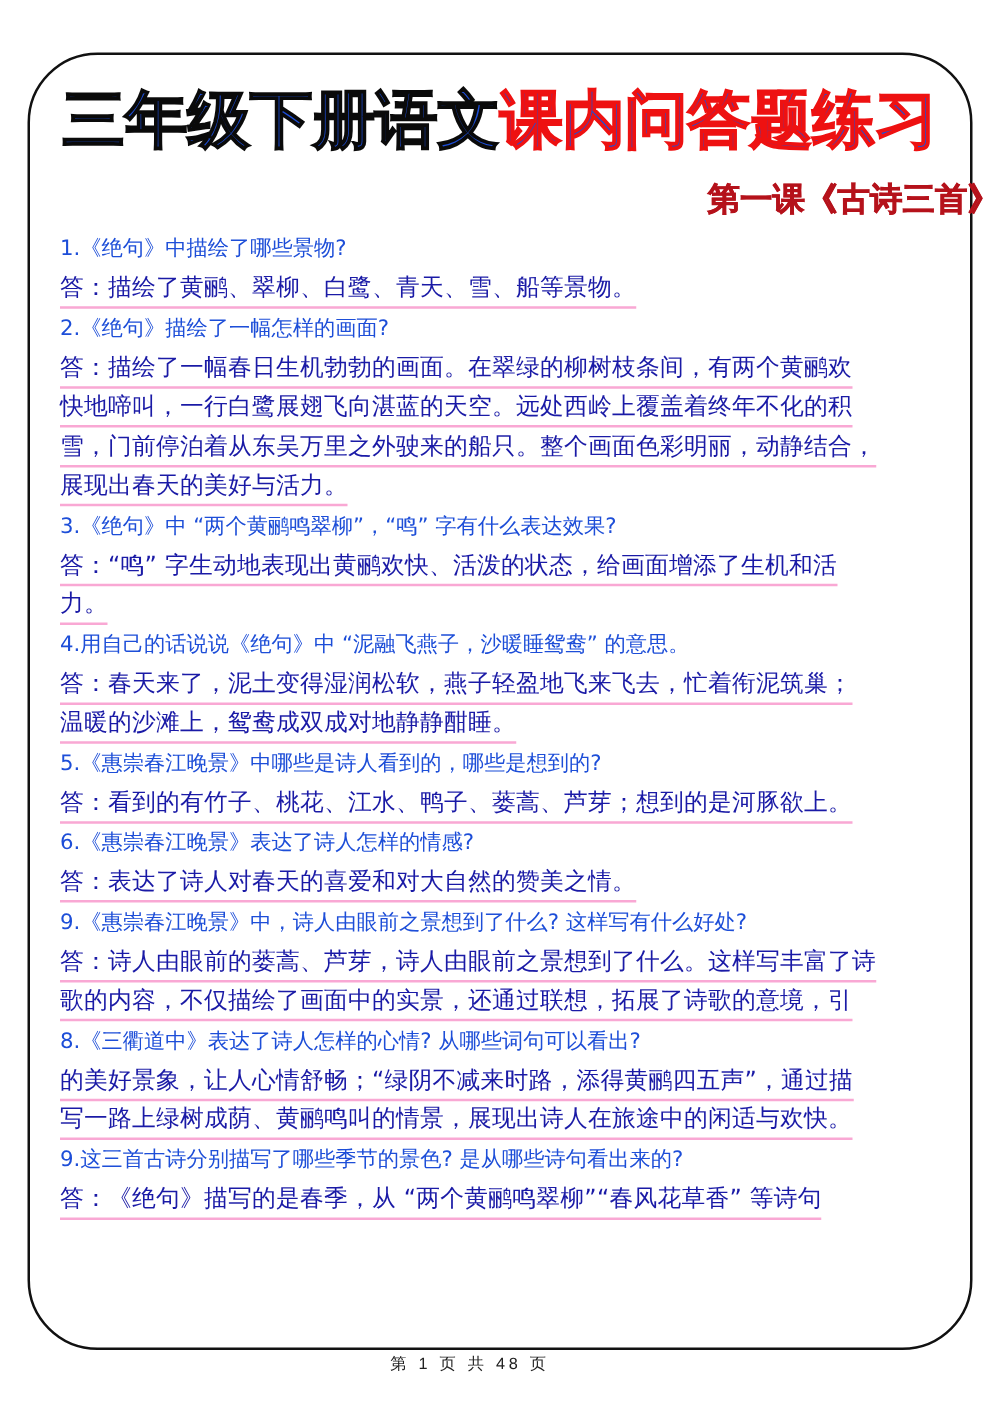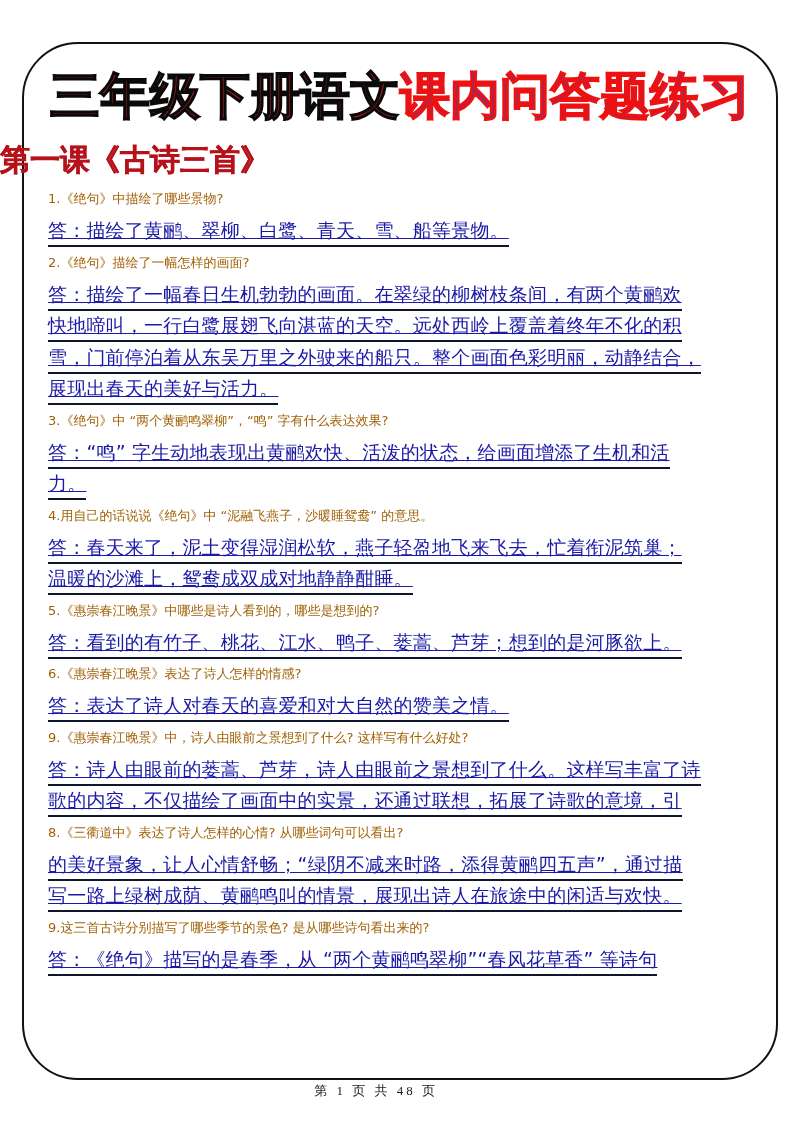--- a/index.html
+++ b/index.html
@@ -16,64 +16,63 @@
       position: absolute;
       left: 0; top: 66px; width: 800px;
       text-align: center;
       font-family: "DejaVu Sans", sans-serif;
       font-weight: 900;
       font-size: 50px;
       letter-spacing: 0px;
       line-height: 60px;
       white-space: nowrap;
     }
-    .title .black { color: #b91c1c; margin-top: 33px; -webkit-text-stroke: 1.5px #0a0a0a; }
+    .title .black { color: #1d4ed8; margin-top: 33px; -webkit-text-stroke: 1.5px #0a0a0a; }
     .title .red { color: #1d4ed8; -webkit-text-stroke: 1.5px #ee1111; }
     .lesson {
       position: absolute;
       left: 0; top: 143px; width: 800px;
-      text-align: left;
+      text-align: right;
       font-family: "DejaVu Sans", sans-serif;
       font-weight: bold;
-      font-size: 30px;
+      font-size: 26px;
       color: #b5121b;
       line-height: 34px;
       -webkit-text-stroke: 0.5px #b5121b;
     }
     .content {
       position: absolute;
       left: 48px; top: 183px; width: 705px;
     }
     .q {
       font-family: "DejaVu Sans", sans-serif;
-      font-size: 13px;
-      color: #a16207;
+      font-size: 17px;
+      color: #1d4ed8;
       line-height: 32px;
       white-space: nowrap;
     }
     .a {
       font-family: "DejaVu Sans", sans-serif;
       font-size: 19px;
       color: #1a1aa6;
       line-height: 31.5px;
       letter-spacing: 0.2px;
     }
     .a span.line {
       display: inline-block;
-      border-bottom: 2px solid #0f172a;
+      border-bottom: 2px solid #f9a8d4;
       line-height: 29px;
       white-space: nowrap;
-      text-decoration: underline;
     }
     .a .row { height: 31.5px; }
     .footer {
       position: absolute;
       left: 0; top: 1082px; width: 752px;
       text-align: center;
-      font-family: Liberation Serif, serif;
+      font-family: Liberation Sans, sans-serif;
       font-size: 13px;
       color: #222;
       letter-spacing: 3px;
     }
   </style>
 </head>
 <body>
 
 <div class="frame"></div>
 

